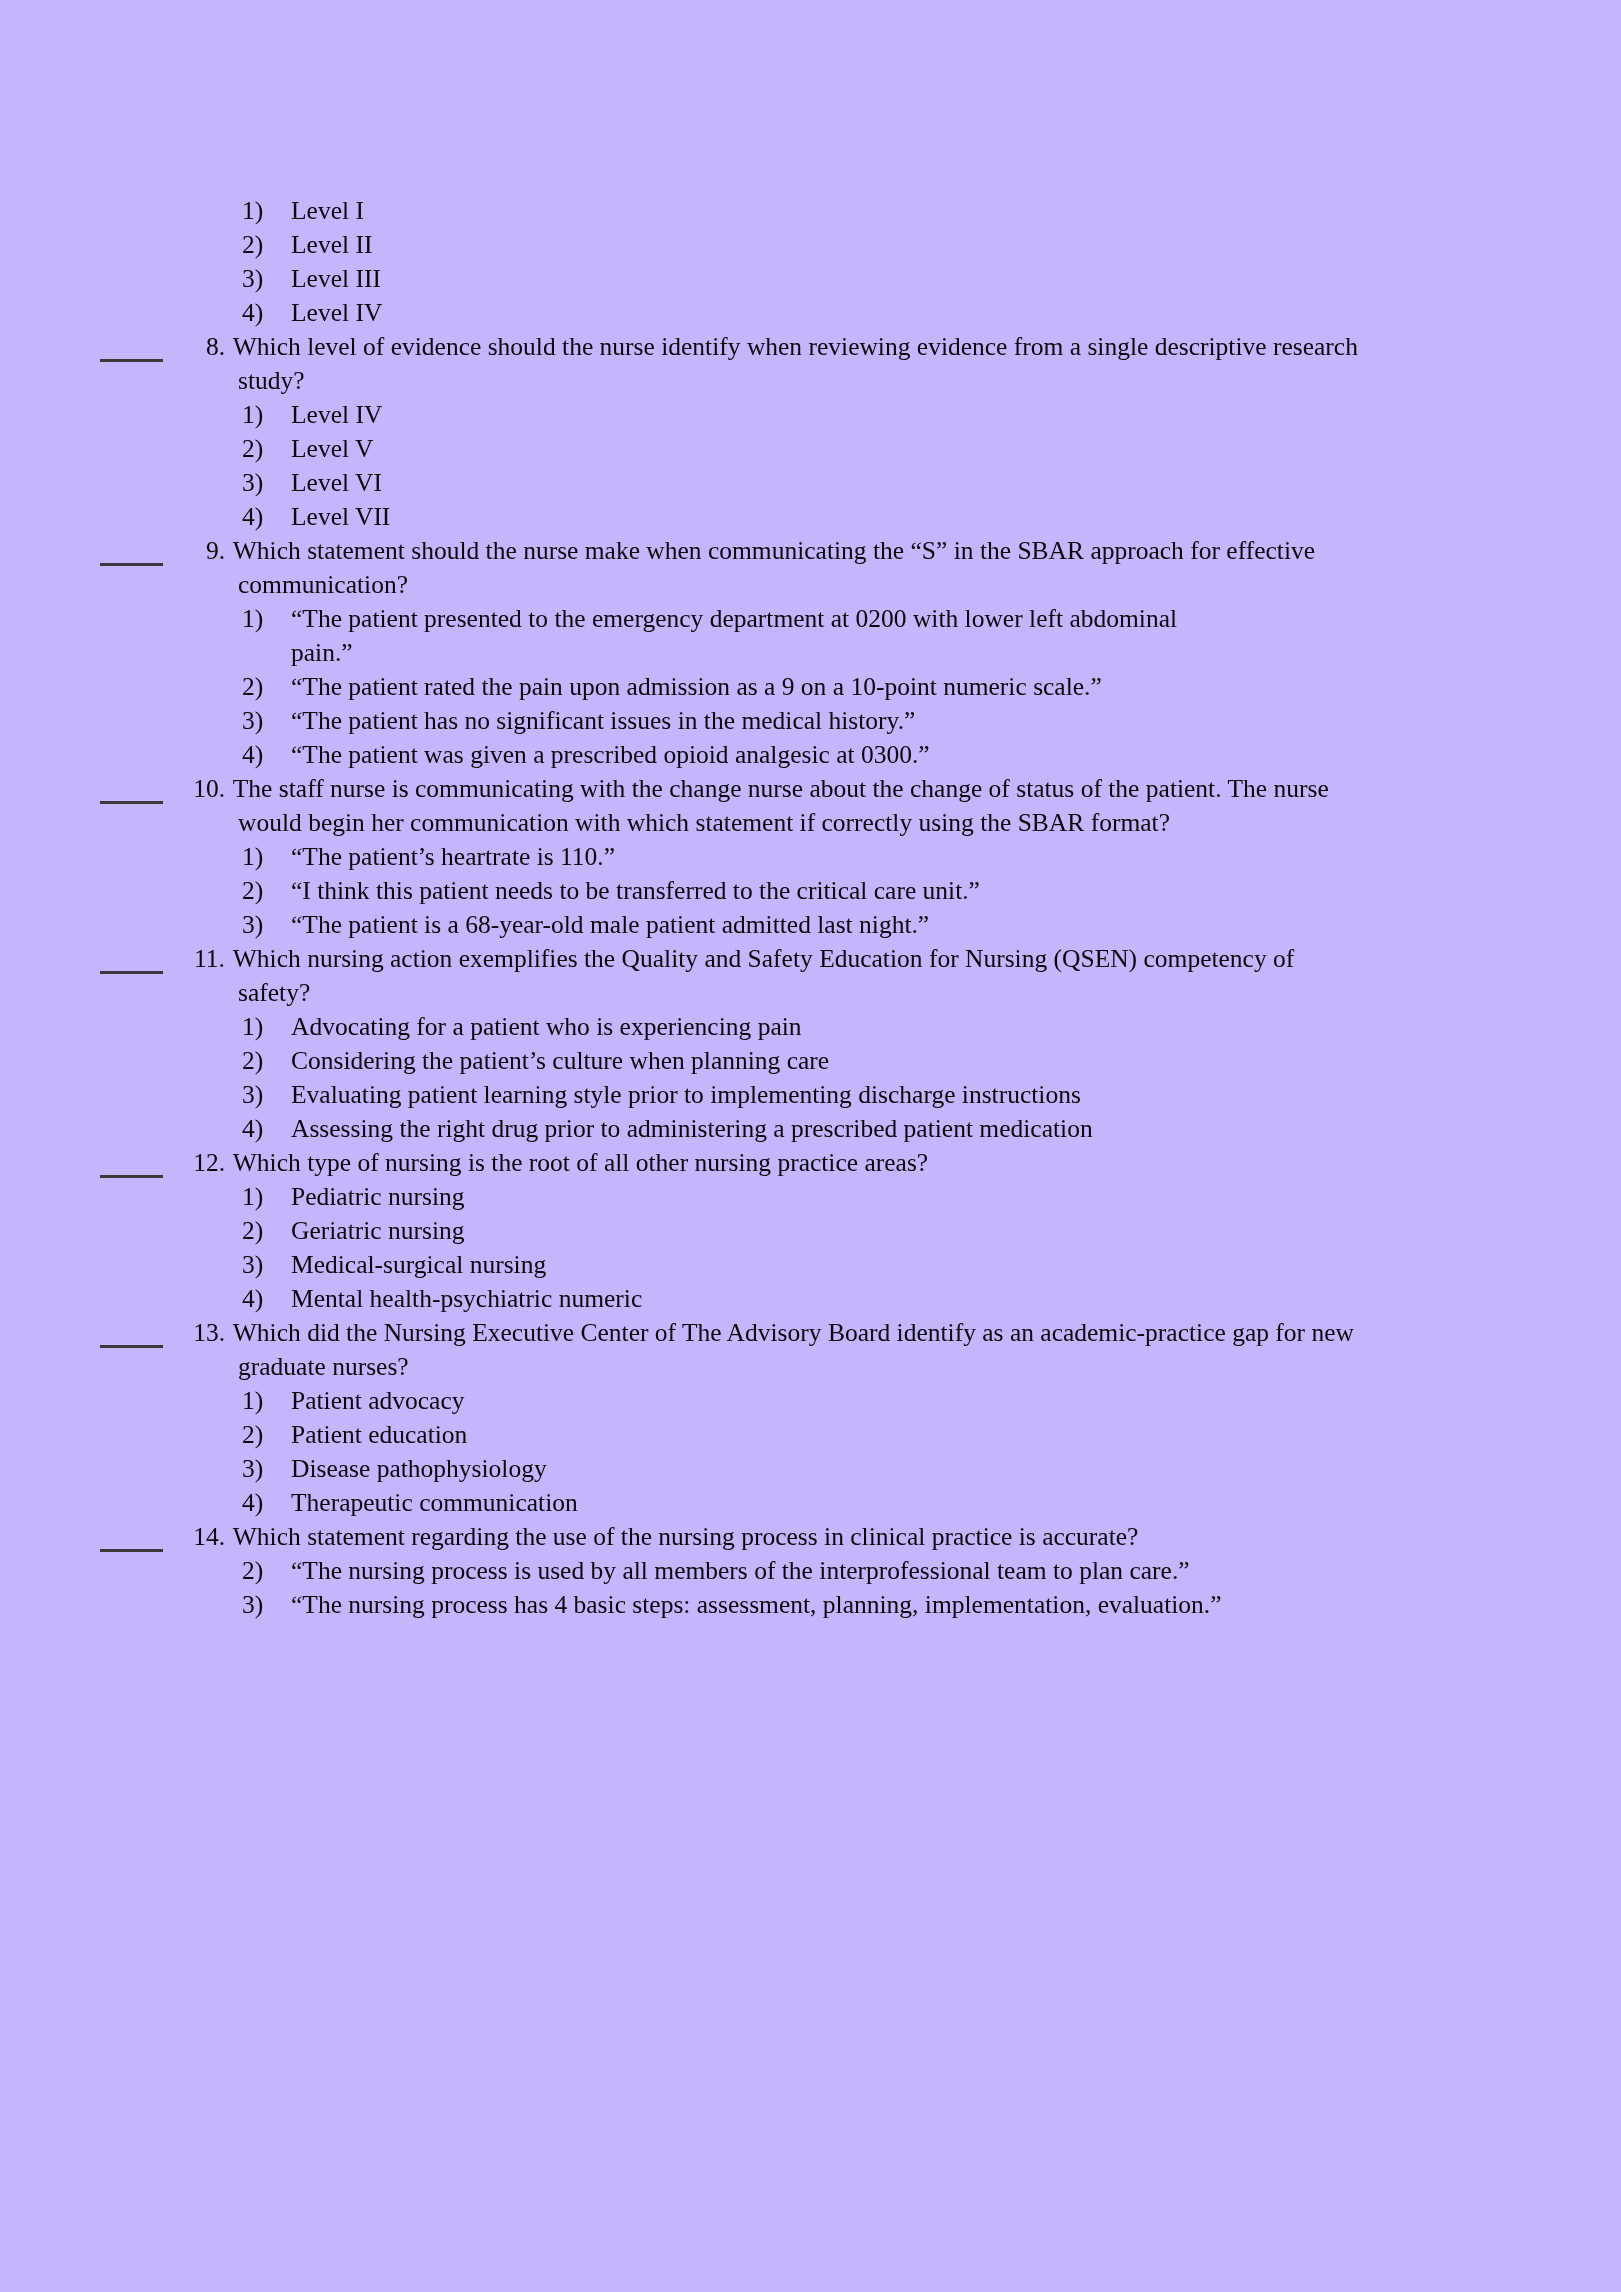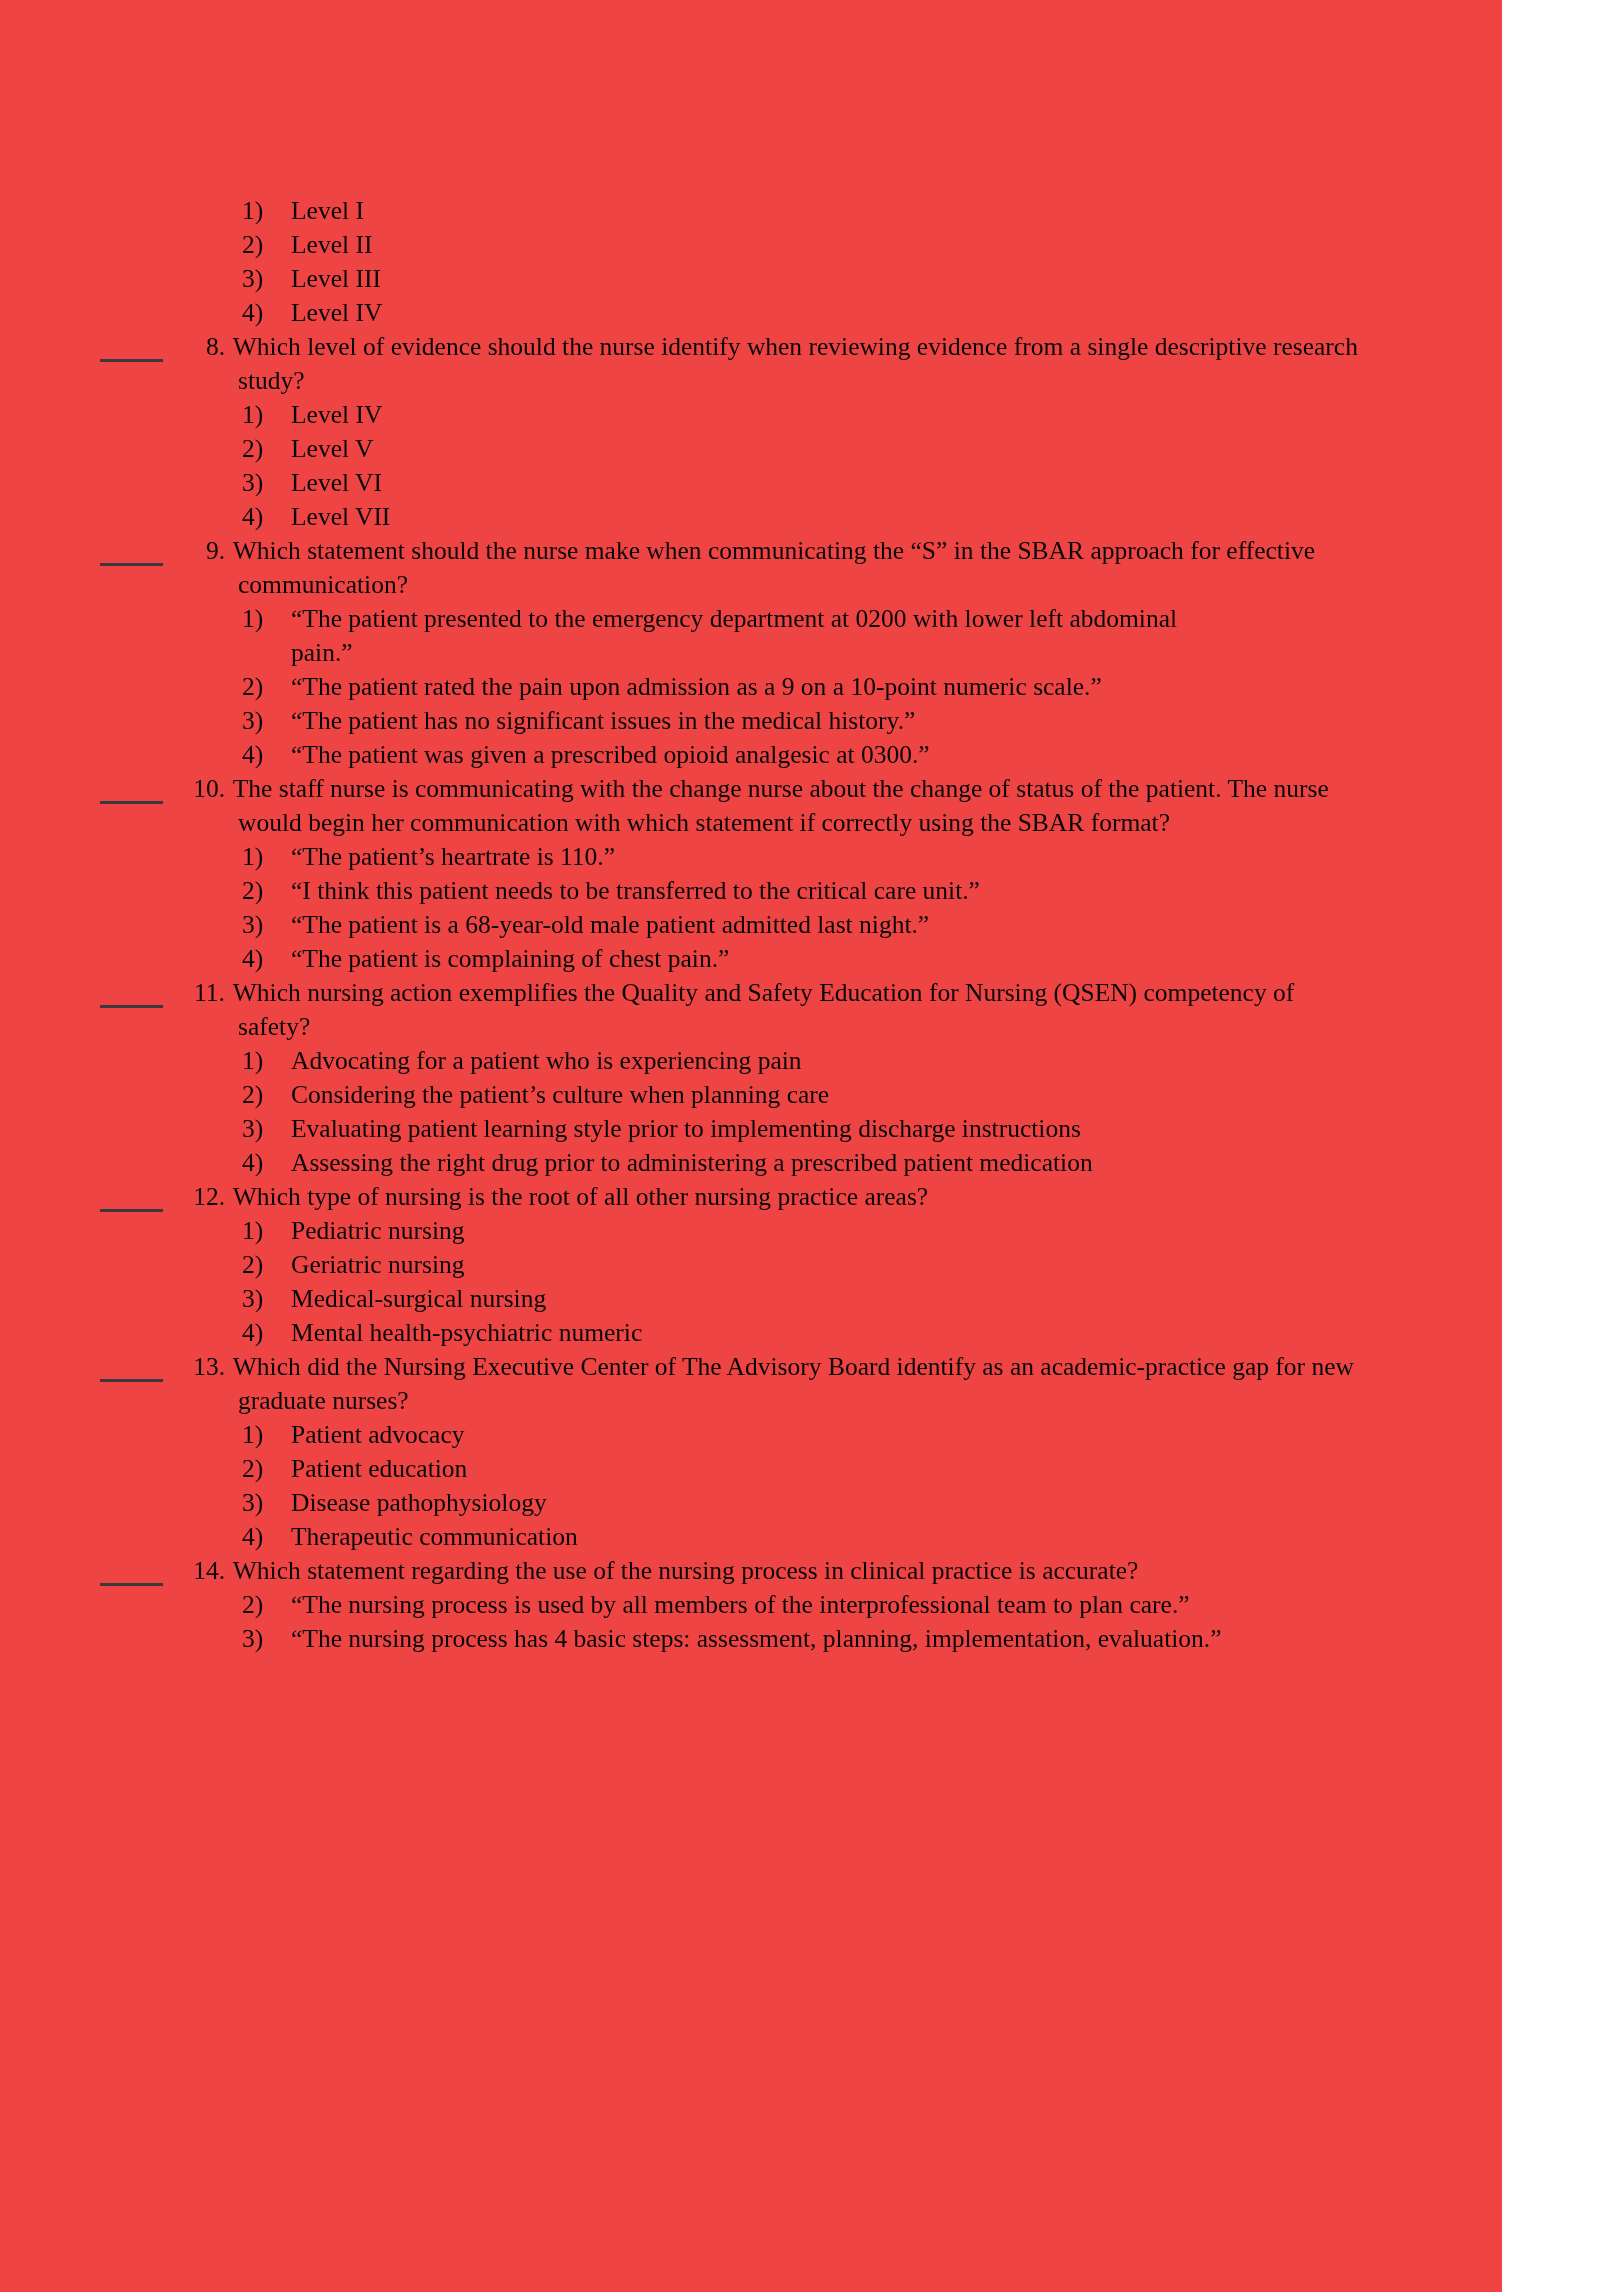--- a/index.html
+++ b/index.html
@@ -3,23 +3,23 @@
 <meta charset="utf-8">
 <title>Document</title>
 <style>
   html, body {
     margin: 0;
     padding: 0;
     background: #ffffff;
   }
   .page {
     position: relative;
-    width: 1502px;
+    width: 1621px;
     height: 2293px;
-    background: #ef4444;
+    background: #c4b5fd;
     overflow: hidden;
     font-family: "Liberation Serif", "DejaVu Serif", serif;
     font-size: 25.5px;
     line-height: 34px;
     color: #0a0a0a;
   }
   .content {
     padding: 194px 59px 0 182px;
   }
   .question {
@@ -113,21 +113,20 @@
     <span class="blank"></span>
     <div class="qtext"><span class="qnum">10.</span><span class="qbody">The staff nurse is communicating with the change nurse about the change of status of the patient. The nurse
 would begin her communication with which statement if correctly using the SBAR format?</span></div>
     <div class="opts">
   <div class="opt"><span class="onum">1)</span><span class="otext">“The patient’s heartrate is 110.”</span></div>
 
   <div class="opt"><span class="onum">2)</span><span class="otext">“I think this patient needs to be transferred to the critical care unit.”</span></div>
 
   <div class="opt"><span class="onum">3)</span><span class="otext">“The patient is a 68-year-old male patient admitted last night.”</span></div>
 
-  <div class="opt"><span class="onum">4)</span><span class="otext">“The patient is complaining of chest pain.”</span></div>
 </div>
   </div>
 
   <div class="question">
     <span class="blank"></span>
     <div class="qtext"><span class="qnum">11.</span><span class="qbody">Which nursing action exemplifies the Quality and Safety Education for Nursing (QSEN) competency of
 safety?</span></div>
     <div class="opts">
   <div class="opt"><span class="onum">1)</span><span class="otext">Advocating for a patient who is experiencing pain</span></div>
 

